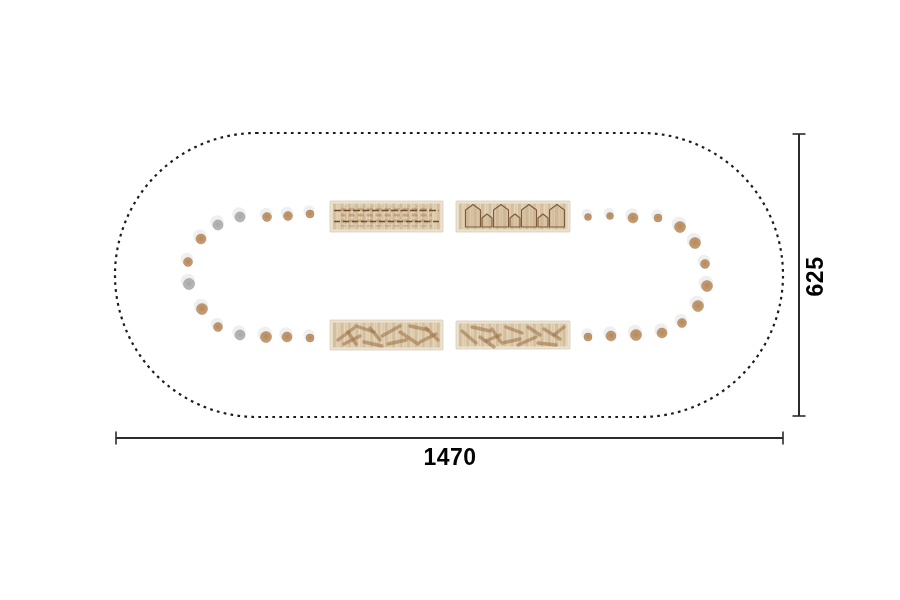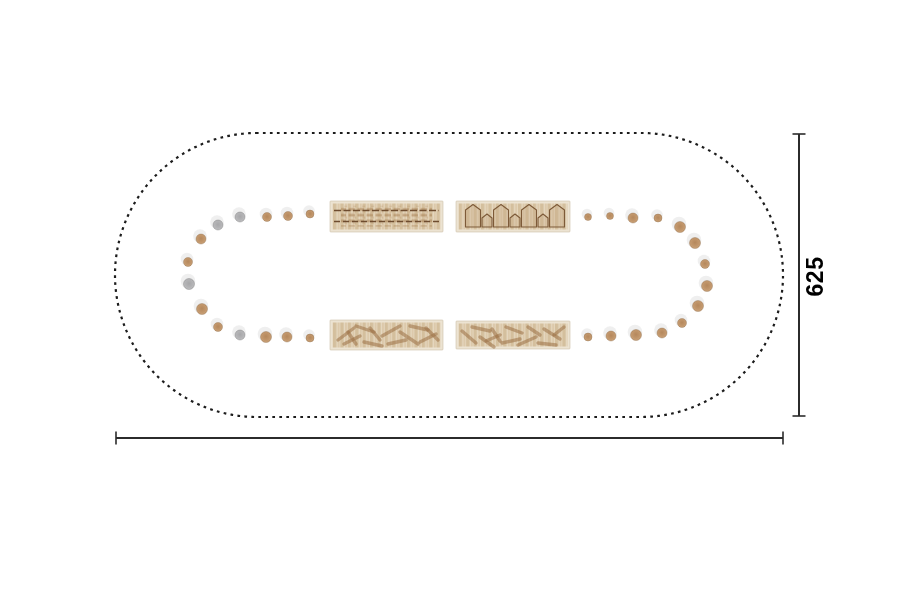--- a/index.html
+++ b/index.html
@@ -239,15 +239,16 @@
           <line x1="783" y1="431.5" x2="783" y2="444.5" stroke-width="1.6"></line>
         </g>
         <g stroke="#2b2b2b" stroke-width="2">
           <line x1="799" y1="134" x2="799" y2="416"></line>
           <line x1="792.5" y1="134" x2="805.5" y2="134" stroke-width="1.6"></line>
           <line x1="792.5" y1="416" x2="805.5" y2="416" stroke-width="1.6"></line>
         </g>
       </g>
   </svg>
 
+  <div class="dim-label" id="dim-label-width">1470</div>
 
   <div class="dim-label" id="dim-label-height">625</div>
 </div>
 
 </body></html>

